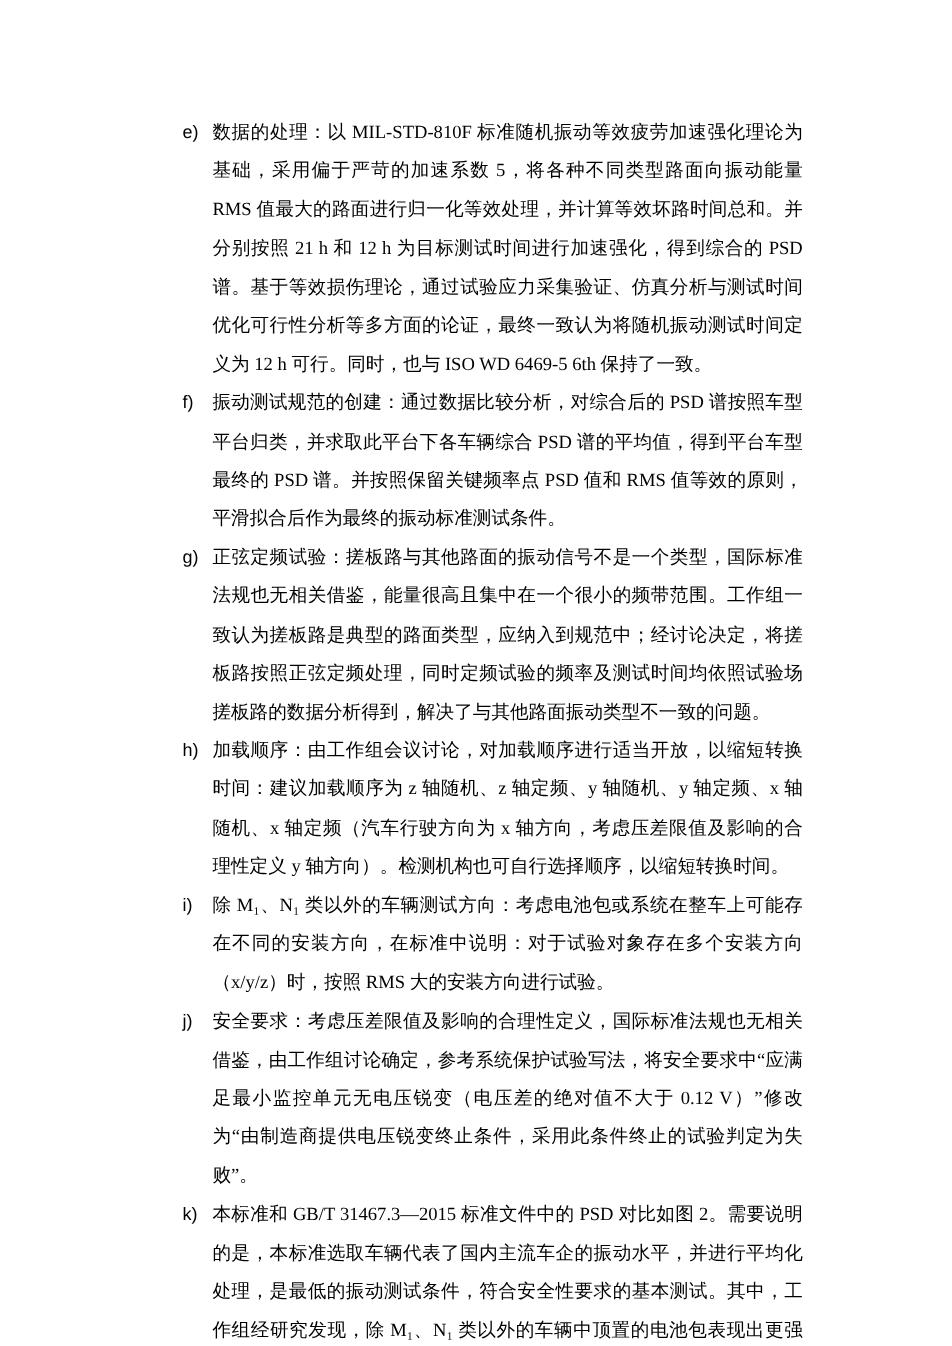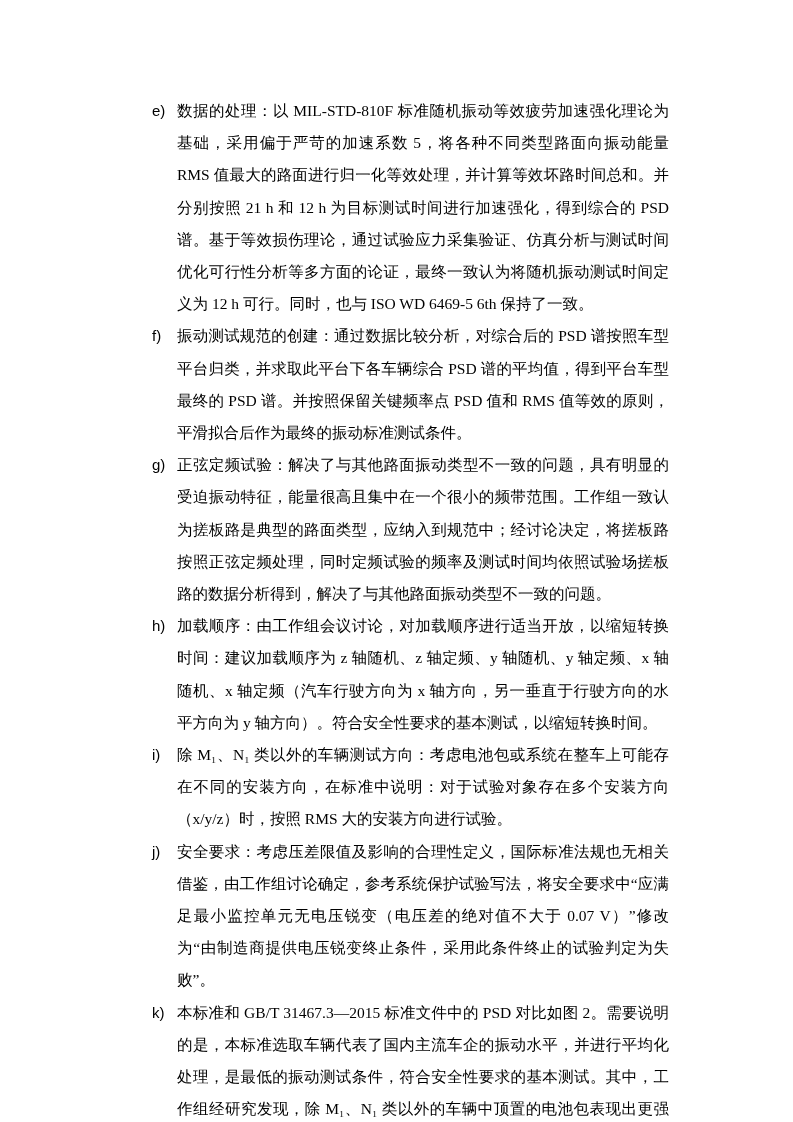--- a/index.html
+++ b/index.html
@@ -49,36 +49,36 @@
       <span>数据的处理：以 MIL-STD-810F 标准随机振动等效疲劳加速强化理论为基础，采用偏于严苛的加速系数 5，将各种不同类型路面向振动能量 RMS 值最大的路面进行归一化等效处理，并计算等效坏路时间总和。并分别按照 21 h 和 12 h 为目标测试时间进行加速强化，得到综合的 PSD 谱。基于等效损伤理论，通过试验应力采集验证、仿真分析与测试时间优化可行性分析等多方面的论证，最终一致认为将随机振动测试时间定义为 12 h 可行。同时，也与 ISO WD 6469-5 6th 保持了一致。</span>
     </div>
 
     <div class="doc-item">
       <span class="doc-item-label">f)</span>
       <span>振动测试规范的创建：通过数据比较分析，对综合后的 PSD 谱按照车型平台归类，并求取此平台下各车辆综合 PSD 谱的平均值，得到平台车型最终的 PSD 谱。并按照保留关键频率点 PSD 值和 RMS 值等效的原则，平滑拟合后作为最终的振动标准测试条件。</span>
     </div>
 
     <div class="doc-item">
       <span class="doc-item-label">g)</span>
-      <span>正弦定频试验：解决了与其他路面振动类型不一致的问题，具有明显的受迫振动特征，能量很高且集中在一个很小的频带范围。工作组一致认为搓板路是典型的路面类型，应纳入到规范中；经讨论决定，将搓板路按照正弦定频处理，同时定频试验的频率及测试时间均依照试验场搓板路的数据分析得到，解决了与其他路面振动类型不一致的问题。</span>
+      <span>正弦定频试验：搓板路与其他路面的振动信号不是一个类型，国际标准法规也无相关借鉴，能量很高且集中在一个很小的频带范围。工作组一致认为搓板路是典型的路面类型，应纳入到规范中；经讨论决定，将搓板路按照正弦定频处理，同时定频试验的频率及测试时间均依照试验场搓板路的数据分析得到，解决了与其他路面振动类型不一致的问题。</span>
     </div>
 
     <div class="doc-item">
       <span class="doc-item-label">h)</span>
-      <span>加载顺序：由工作组会议讨论，对加载顺序进行适当开放，以缩短转换时间：建议加载顺序为 z 轴随机、z 轴定频、y 轴随机、y 轴定频、x 轴随机、x 轴定频（汽车行驶方向为 x 轴方向，另一垂直于行驶方向的水平方向为 y 轴方向）。符合安全性要求的基本测试，以缩短转换时间。</span>
+      <span>加载顺序：由工作组会议讨论，对加载顺序进行适当开放，以缩短转换时间：建议加载顺序为 z 轴随机、z 轴定频、y 轴随机、y 轴定频、x 轴随机、x 轴定频（汽车行驶方向为 x 轴方向，考虑压差限值及影响的合理性定义 y 轴方向）。检测机构也可自行选择顺序，以缩短转换时间。</span>
     </div>
 
     <div class="doc-item">
       <span class="doc-item-label">i)</span>
       <span>除 M₁、N₁ 类以外的车辆测试方向：考虑电池包或系统在整车上可能存在不同的安装方向，在标准中说明：对于试验对象存在多个安装方向（x/y/z）时，按照 RMS 大的安装方向进行试验。</span>
     </div>
 
     <div class="doc-item">
       <span class="doc-item-label">j)</span>
-      <span>安全要求：考虑压差限值及影响的合理性定义，国际标准法规也无相关借鉴，由工作组讨论确定，参考系统保护试验写法，将安全要求中“应满足最小监控单元无电压锐变（电压差的绝对值不大于 0.07 V）”修改为“由制造商提供电压锐变终止条件，采用此条件终止的试验判定为失败”。</span>
+      <span>安全要求：考虑压差限值及影响的合理性定义，国际标准法规也无相关借鉴，由工作组讨论确定，参考系统保护试验写法，将安全要求中“应满足最小监控单元无电压锐变（电压差的绝对值不大于 0.12 V）”修改为“由制造商提供电压锐变终止条件，采用此条件终止的试验判定为失败”。</span>
     </div>
 
     <div class="doc-item">
       <span class="doc-item-label">k)</span>
       <span>本标准和 GB/T 31467.3—2015 标准文件中的 PSD 对比如图 2。需要说明的是，本标准选取车辆代表了国内主流车企的振动水平，并进行平均化处理，是最低的振动测试条件，符合安全性要求的基本测试。其中，工作组经研究发现，除 M₁、N₁ 类以外的车辆中顶置的电池包表现出更强的 PSD，企业在实际产品设计、验证中当有</span>
     </div>
 
   </div>
 </div>
 

